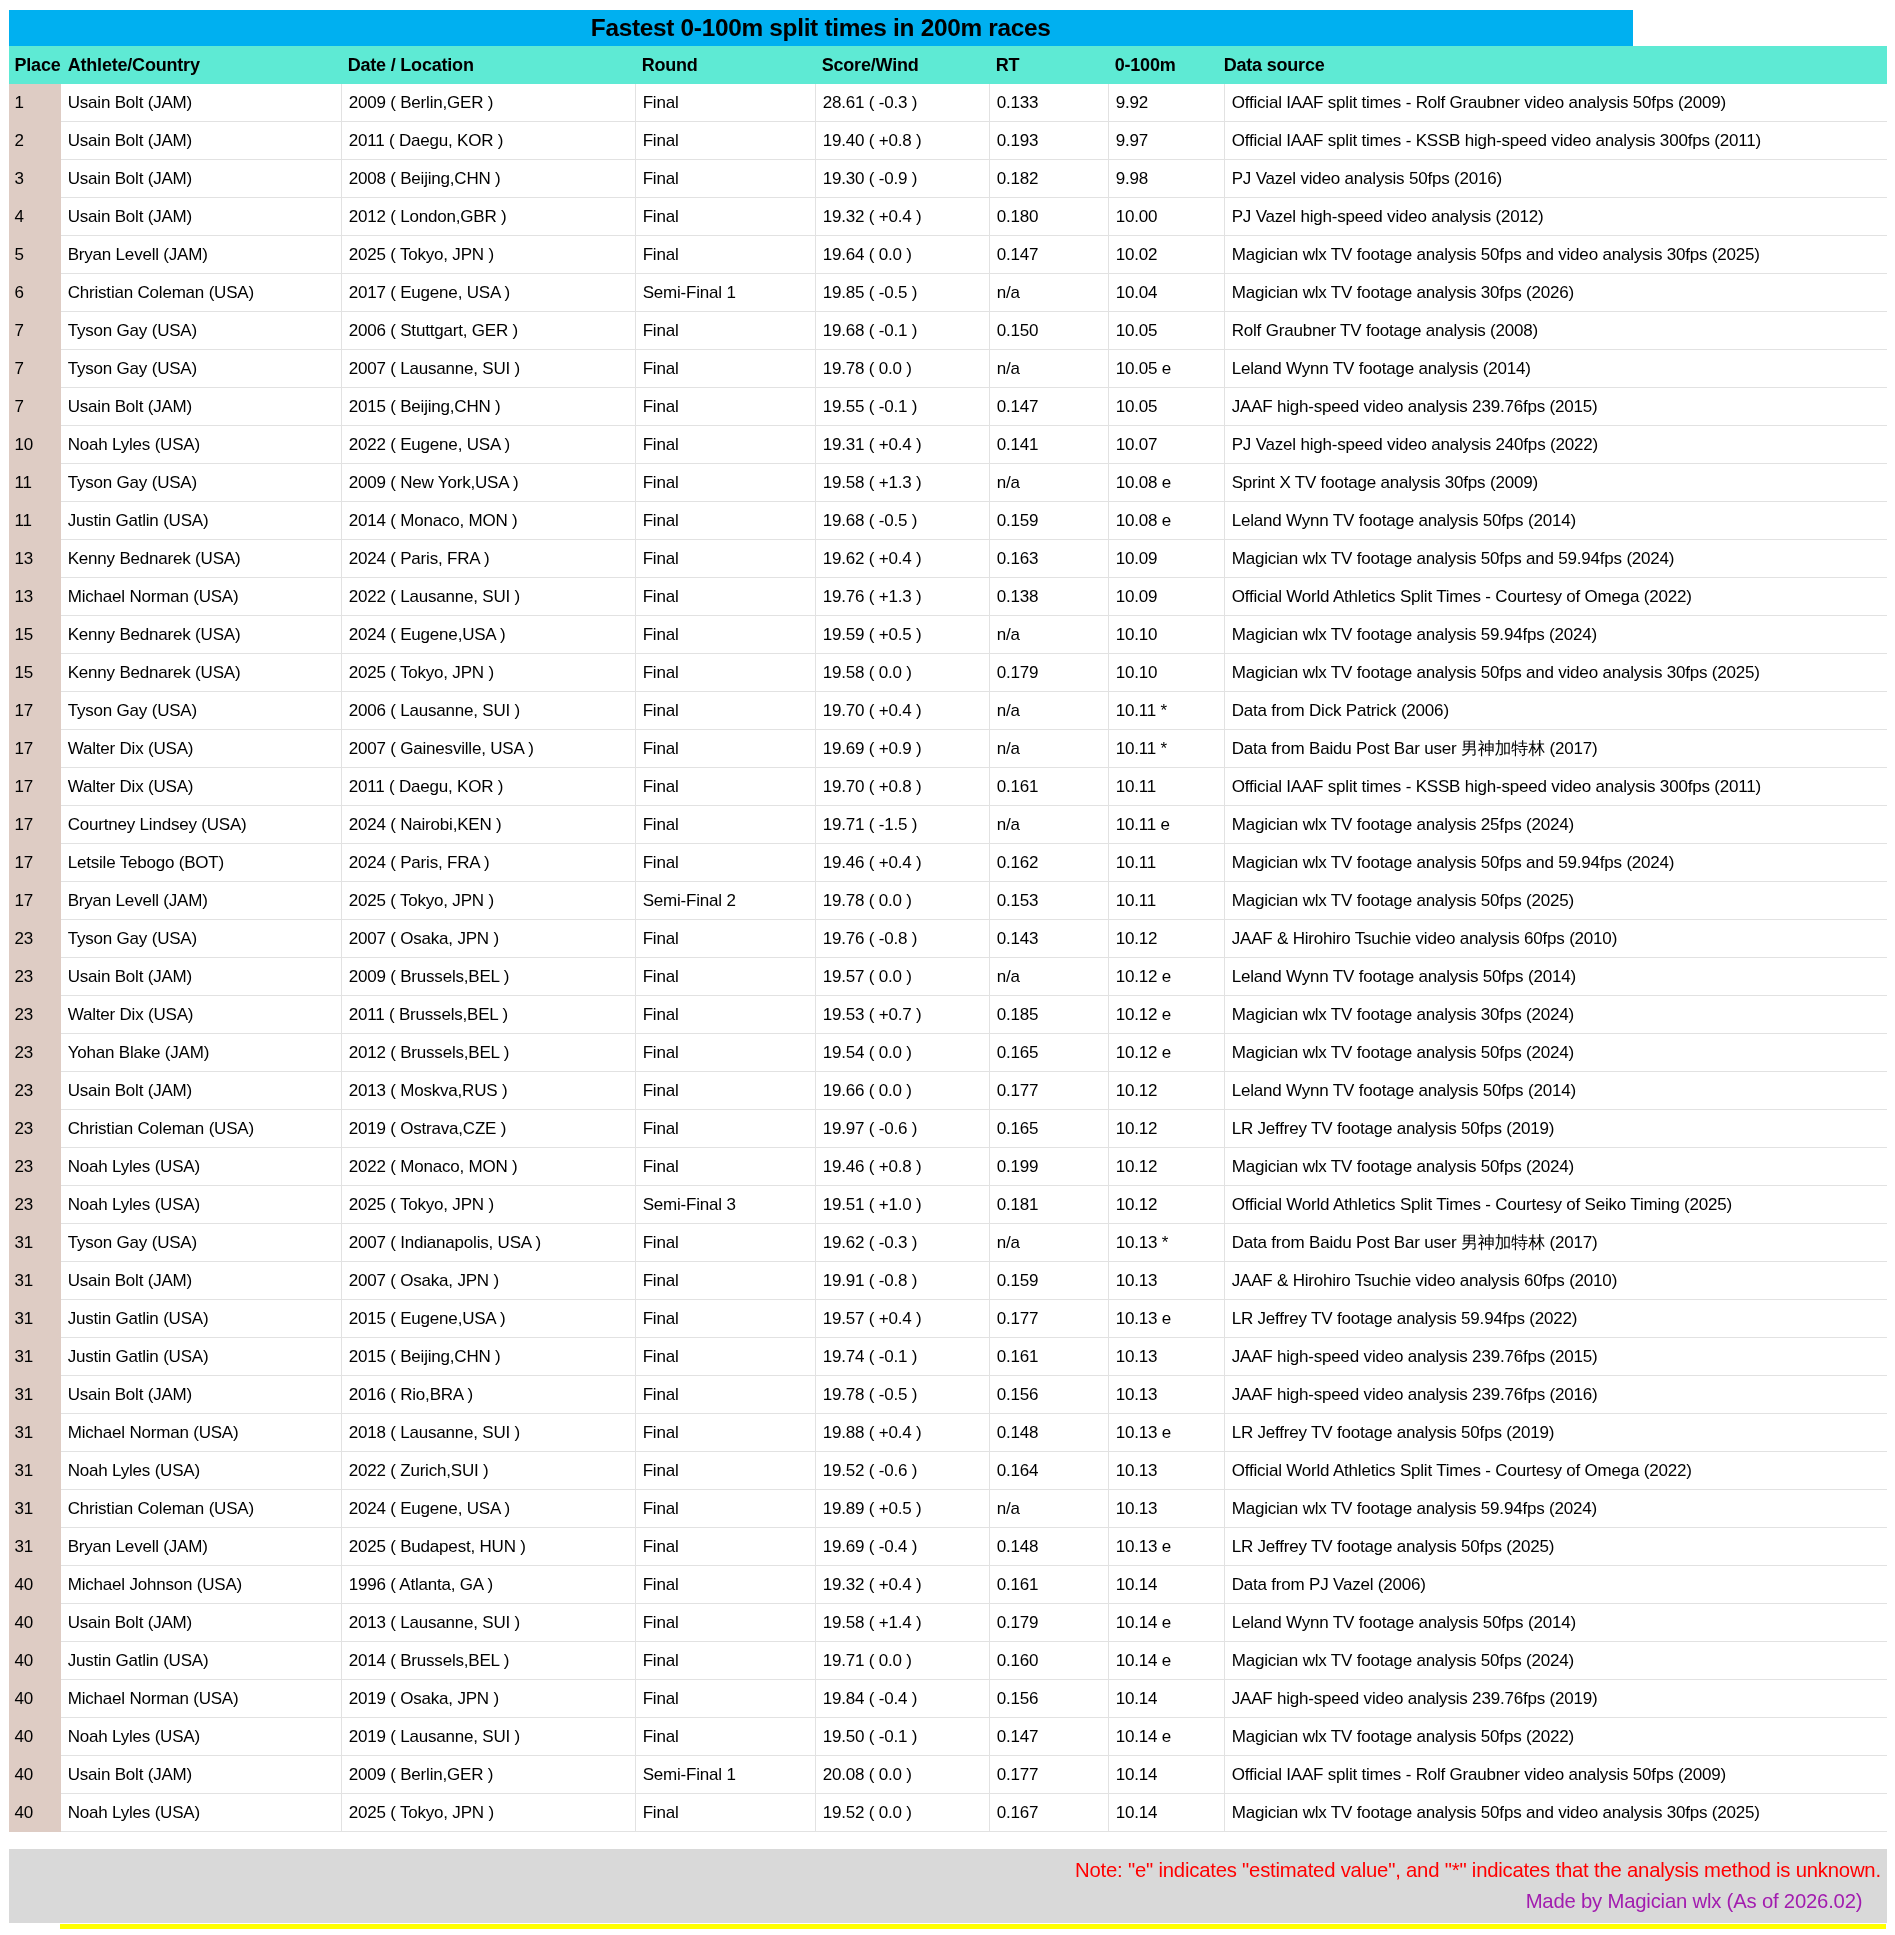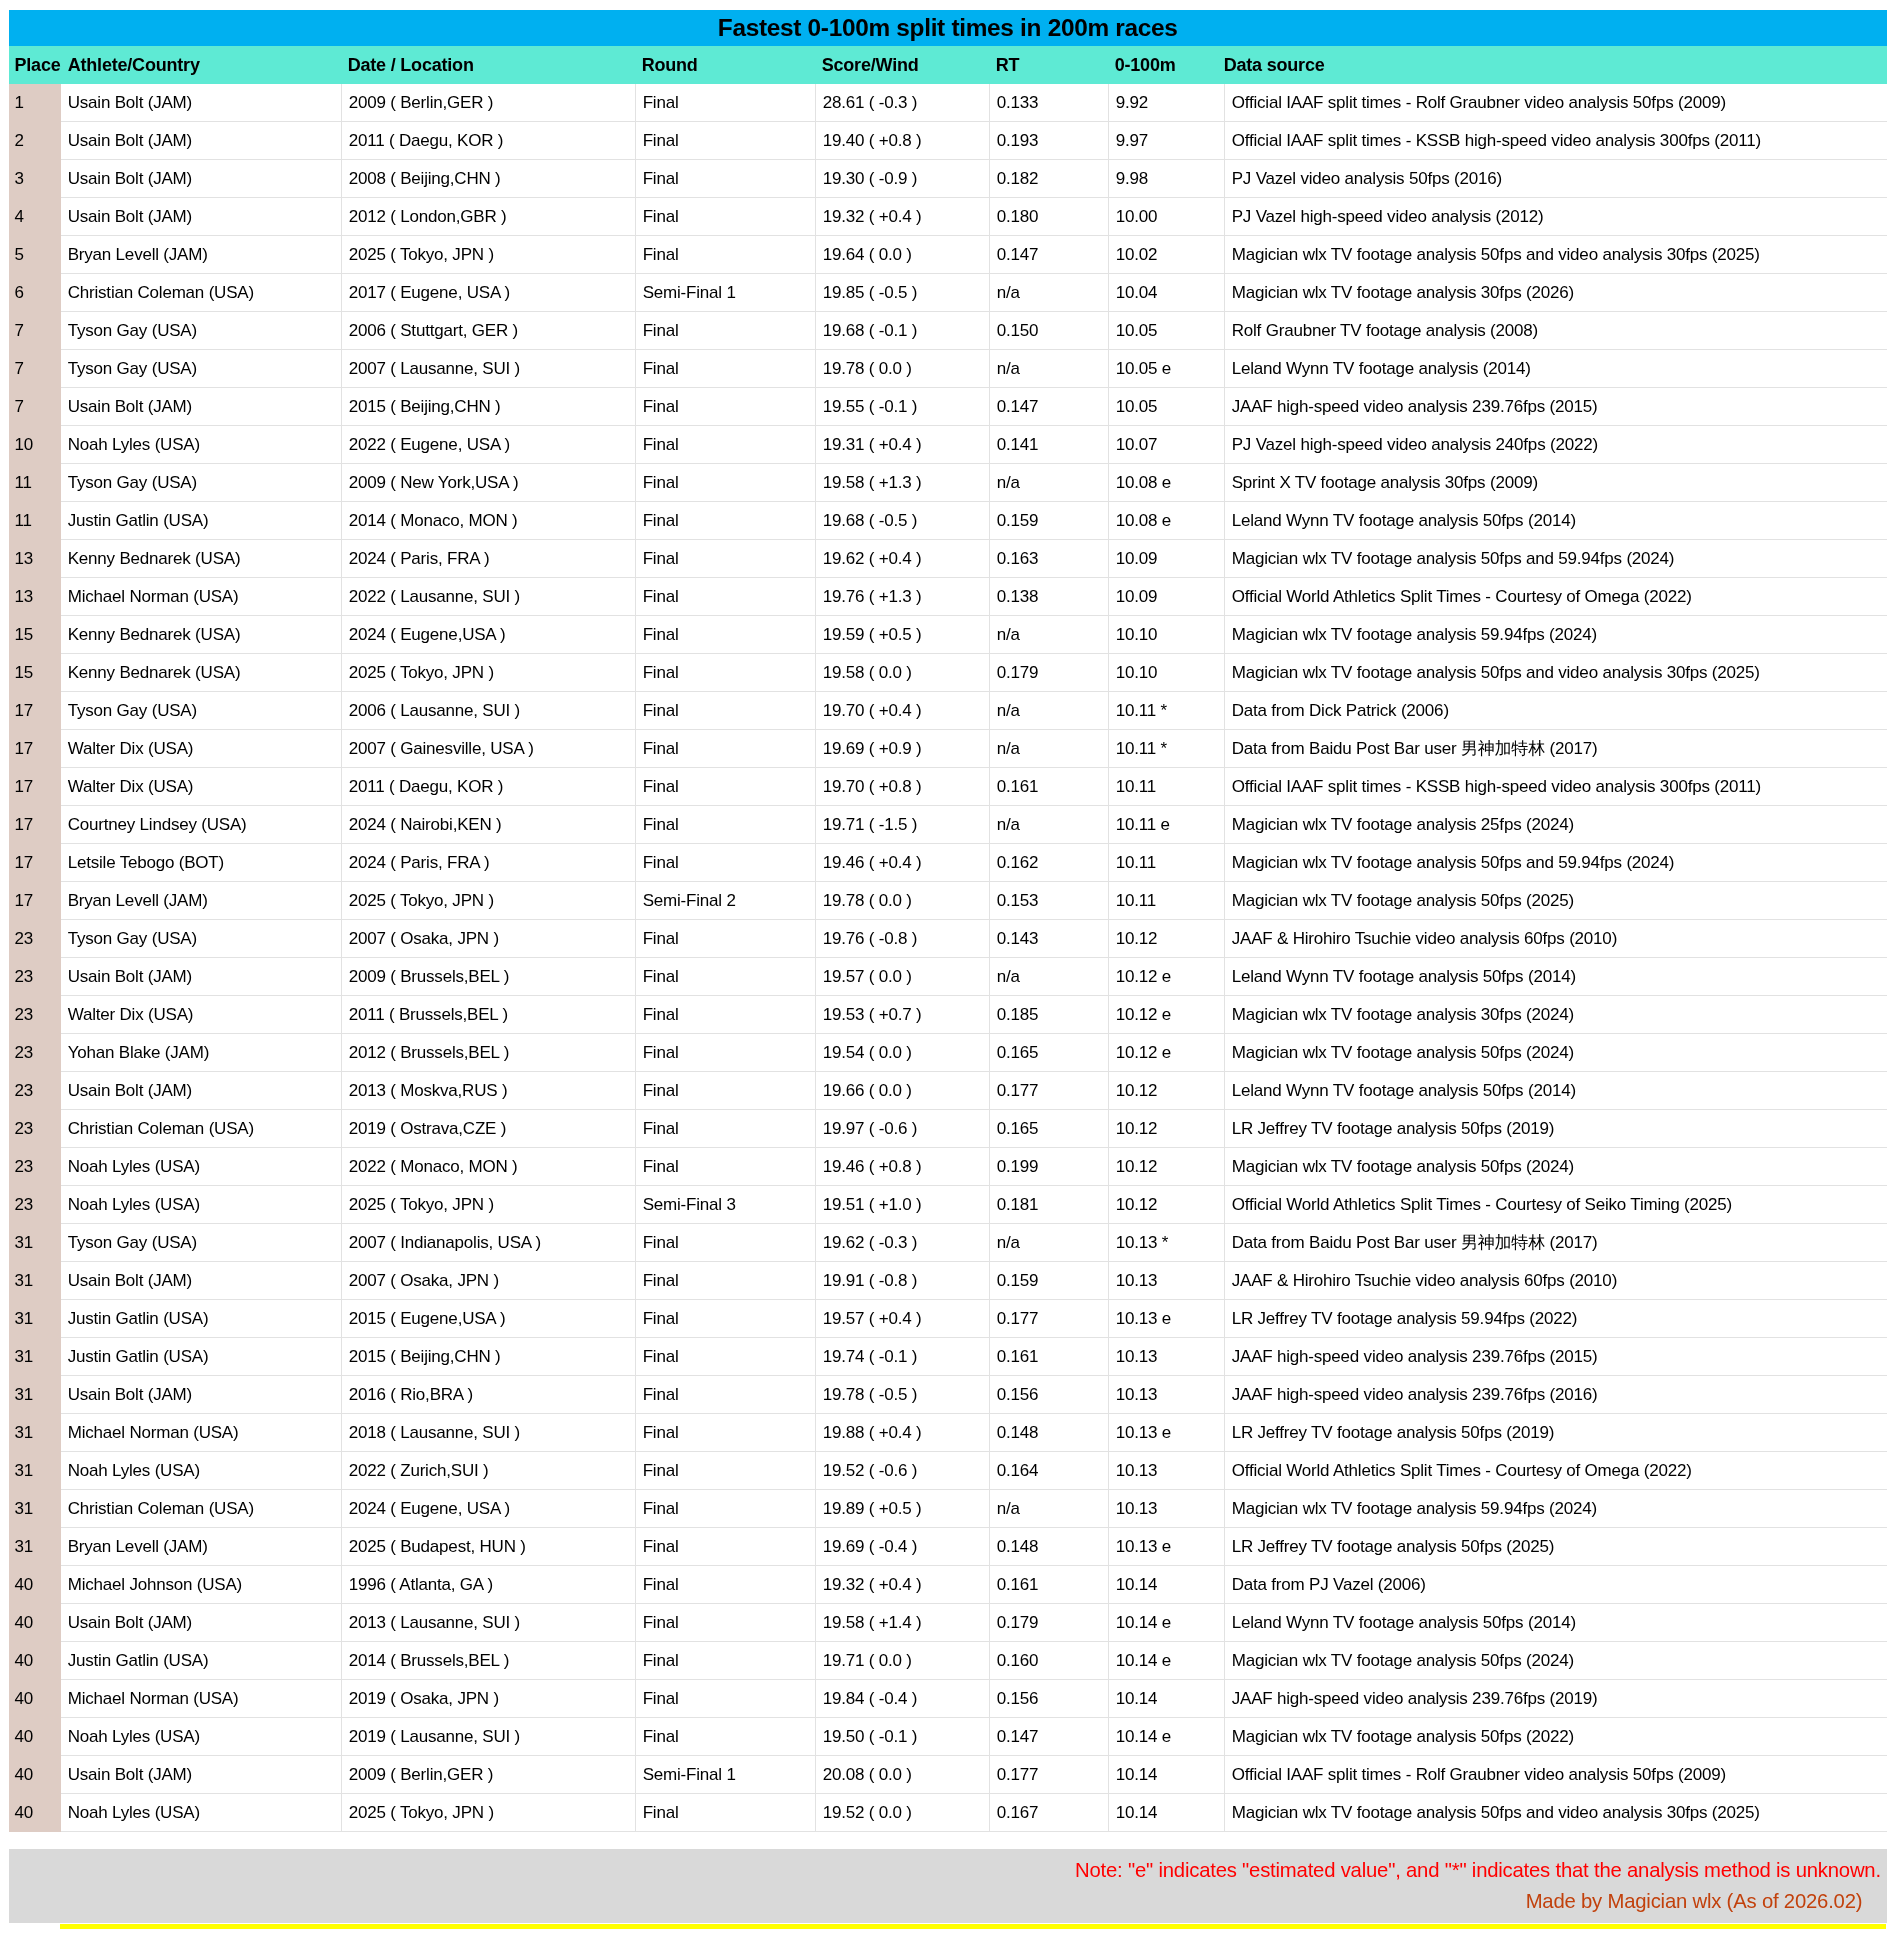--- a/index.html
+++ b/index.html
@@ -1,21 +1,21 @@
 <!DOCTYPE html>
 <html style="font-size:9.3px"><head>
 <meta charset="utf-8">
 <style>
   html,body { margin:0; padding:0; background:#ffffff; }
   .sheet {
     position:relative; width:1895px; height:1936px; background:#ffffff;
     font-family:"Liberation Sans","DejaVu Sans",sans-serif; color:#000; overflow:hidden;
   }
   .title-bar {
-    position:absolute; left:8.7px; top:10px; width:1878px; height:36px;
+    position:absolute; left:8.7px; top:10px; width:1624px; height:36px;
     background:#00B0F0; display:flex; align-items:center; justify-content:center;
   }
   .title-bar .t { font-size:24.4px; font-weight:bold; letter-spacing:-0.3px; }
   .header-row {
     position:absolute; left:8.7px; top:46px; width:1878px; height:38px;
     background:#5eead4; display:grid;
     grid-template-columns:52px 280px 294px 180px 174px 119px 116px 663px;
     align-items:center; font-weight:bold; font-size:18px; letter-spacing:-0.2px;
   }
   .header-row .hc { padding-left:7px; }
@@ -40,21 +40,21 @@
   .cell.vline { border-left:1.2px solid #E2E2E2; }
   .footer {
     position:absolute; left:8.7px; top:1849px; width:1878px; height:74px;
     background:#D9D9D9; display:flex; flex-direction:column; justify-content:center;
     box-sizing:border-box; gap:8.1px;
   }
   .footer .note {
     text-align:right; padding-right:5.8px; color:#FF0000; font-size:20.3px; letter-spacing:-0.2px;
   }
   .footer .credit {
-    text-align:right; padding-right:24.4px; color:#c2410c; font-size:20.3px; letter-spacing:-0.2px;
+    text-align:right; padding-right:24.4px; color:#a21caf; font-size:20.3px; letter-spacing:-0.2px;
   }
   .yellow-strip {
     position:absolute; left:60px; top:1924px; width:1826px; height:4.7px; background:#FFFF00;
   }
 </style>
 </head>
 <body>
 
 <div class="sheet">
 

